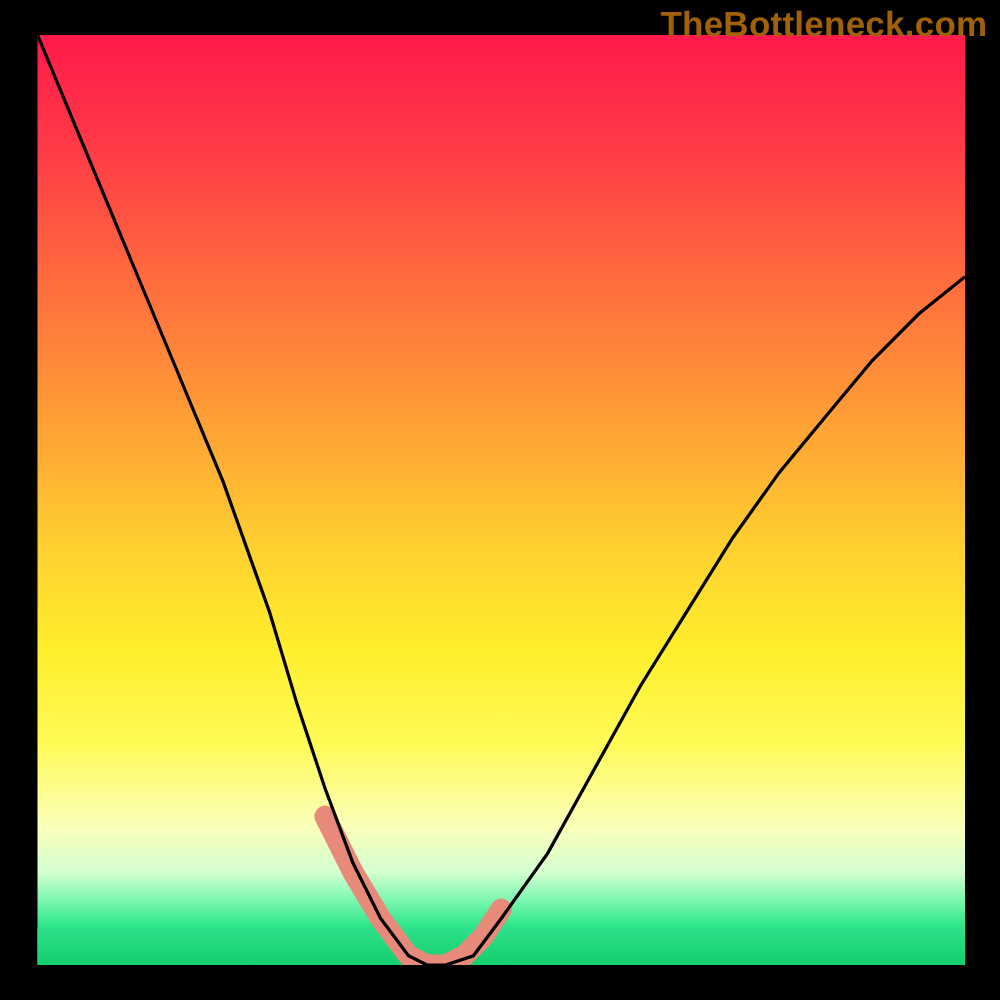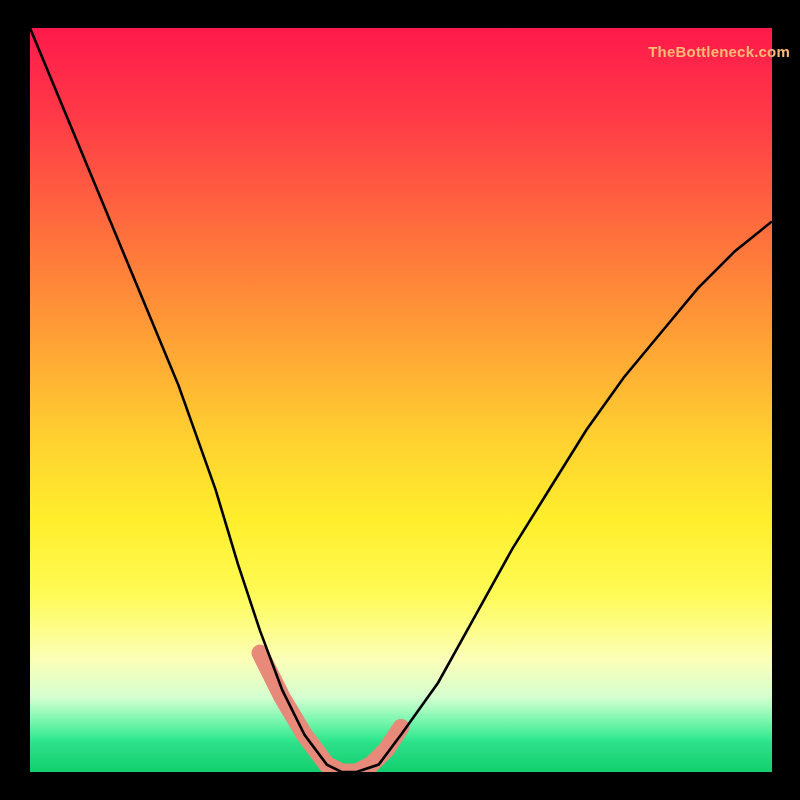--- a/index.html
+++ b/index.html
@@ -14,26 +14,25 @@
   .frame {
     position: relative;
     width: 800px;
     height: 800px;
     background: #000;
   }
   .watermark {
     position: absolute;
     top: 4px;
     right: 10px;
-    color: #fdba74;
-    font-size: 15px;
+    color: #a16207;
+    font-size: 28px;
     font-weight: 600;
     letter-spacing: 0.2px;
     z-index: 20;
-    margin-top: 39px;
   }
   .plot {
     position: absolute;
     left: 30px;
     top: 28px;
     width: 742px;
     height: 744px;
   }
   .gradient {
     position: absolute;

